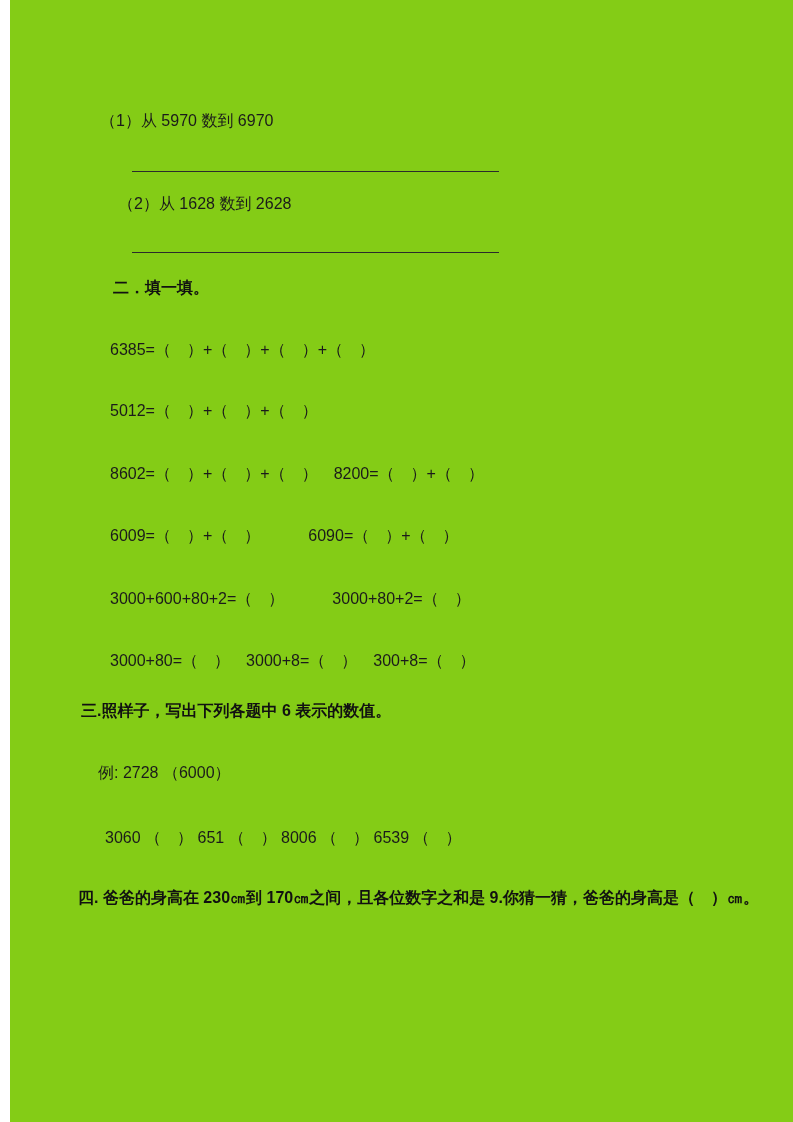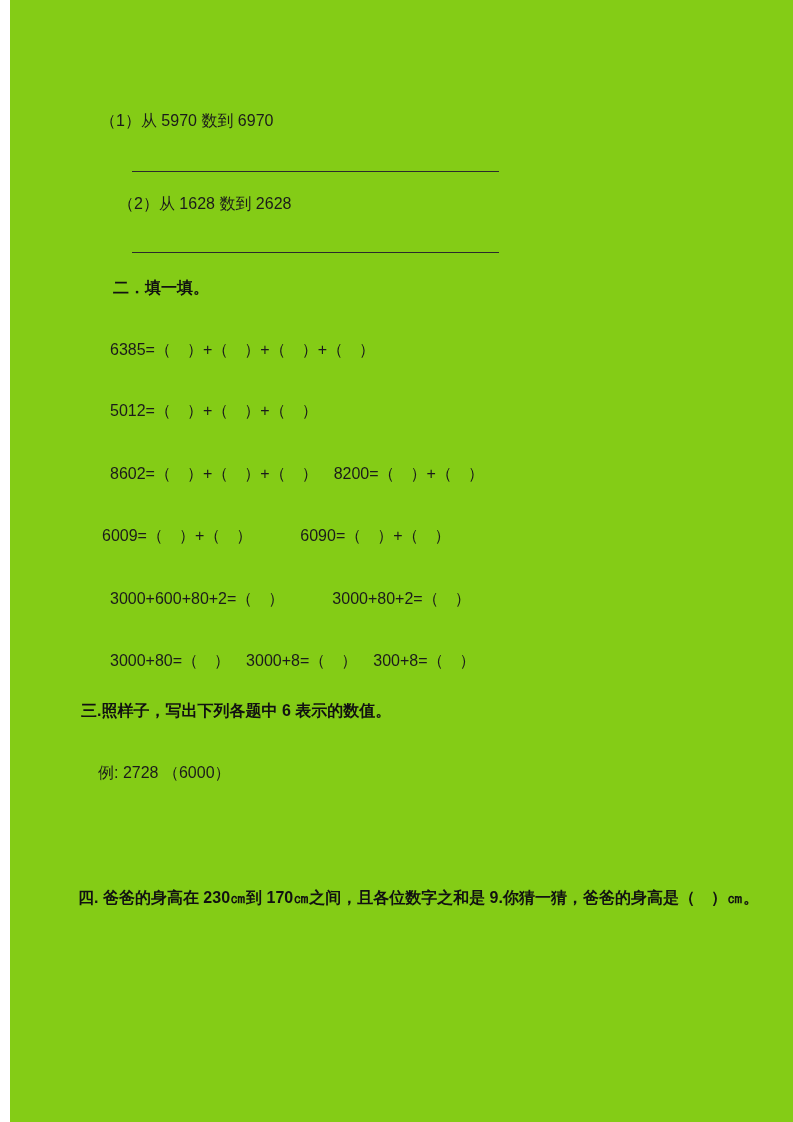--- a/index.html
+++ b/index.html
@@ -43,22 +43,23 @@
   <div class="blank" style="left:122px; top:171px; width:367px;"></div>
 
   <div class="t" style="left:108px; top:194px;">（2）从 1628 数到 2628</div>
   <div class="blank" style="left:122px; top:252px; width:367px;"></div>
 
   <div class="t b" style="left:103px; top:278px;">二．填一填。</div>
 
   <div class="t" style="left:100px; top:340px;">6385=（　）+（　）+（　）+（　）</div>
   <div class="t" style="left:100px; top:401px;">5012=（　）+（　）+（　）</div>
   <div class="t" style="left:100px; top:464px;">8602=（　）+（　）+（　）　8200=（　）+（　）</div>
-  <div class="t" style="left:92px; top:526px;">6009=（　）+（　）　　　6090=（　）+（　）</div>
+  <div class="t" style="left:100px; top:526px;">6009=（　）+（　）　　　6090=（　）+（　）</div>
   <div class="t" style="left:100px; top:589px;">3000+600+80+2=（　）　　　3000+80+2=（　）</div>
   <div class="t" style="left:100px; top:651px;">3000+80=（　）　3000+8=（　）　300+8=（　）</div>
 
   <div class="t b" style="left:71px; top:701px;">三.照样子，写出下列各题中 6 表示的数值。</div>
   <div class="t" style="left:88px; top:763px;">例: 2728 （6000）</div>
+  <div class="t" style="left:95px; top:828px;">3060 （　） 651 （　） 8006 （　） 6539 （　）</div>
 
   <div class="t b" style="left:68px; top:888px;">四. 爸爸的身高在 230㎝到 170㎝之间，且各位数字之和是 9.你猜一猜，爸爸的身高是（　）㎝。</div>
 
 </div>
 
 </body></html>

